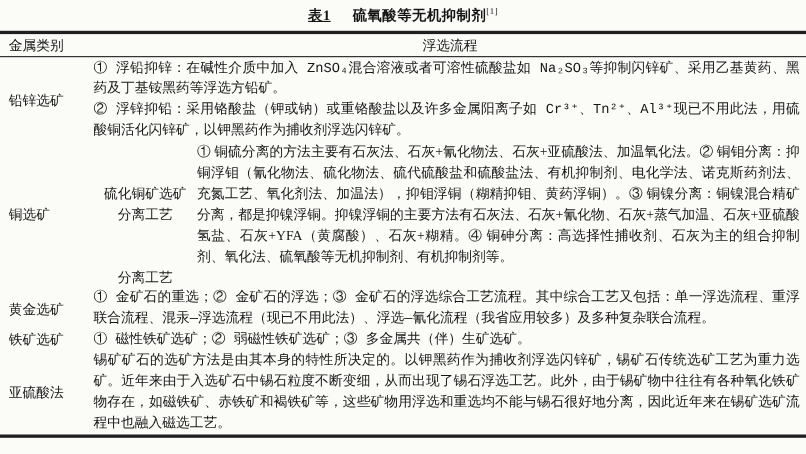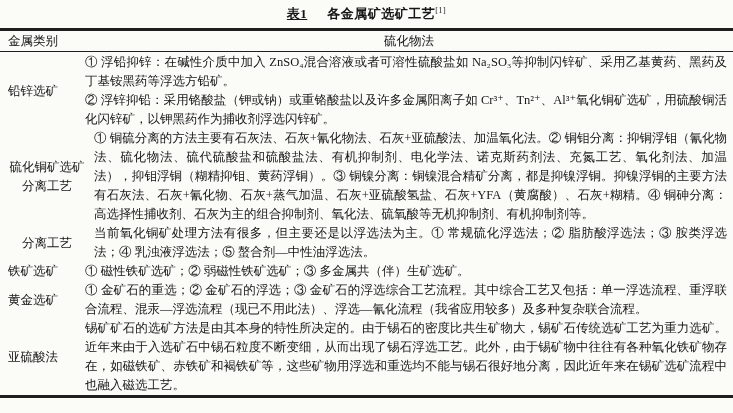--- a/index.html
+++ b/index.html
@@ -36,83 +36,83 @@
   .th-cat{width:85px;padding-left:8px;box-sizing:border-box;white-space:nowrap;}
   .th-proc{flex:1;text-align:center;}
   .row{display:flex;font-size:12.5px;line-height:19px;}
   .lbl{
     width:85px;min-width:85px;box-sizing:border-box;
     padding-left:8px;
     display:flex;align-items:center;
     white-space:nowrap;
     font-family:Liberation Serif, serif;
   }
-  .cnt{flex:1;padding-right:6px;text-align:justify;}
+  .cnt{flex:1;padding-right:6px;text-align:justify;font-family:Liberation Mono, monospace;}
   .cnt p{margin:0;}
   .copper-body{flex:1;display:flex;flex-direction:column;}
   .subrow{display:flex;}
   .sublbl{
     width:94px;min-width:94px;
     display:flex;flex-direction:column;justify-content:center;
     text-align:center;
   }
   .subcnt{flex:1;padding-right:6px;text-align:justify;font-family:Liberation Serif, serif;}
   .pad-top{padding-top:1px;}
 </style>
 </head>
 <body>
 
 <div class="page">
 
   <div class="title">
-    <span class="num">表1</span><span>各金属矿选矿工艺</span><sup>[1]</sup>
+    <span class="num">表1</span><span>硫氧酸等无机抑制剂</span><sup>[1]</sup>
   </div>
 
   <div class="tbl">
 
     <div class="thead">
       <div class="th-cat">金属类别</div>
-      <div class="th-proc">硫化物法</div>
+      <div class="th-proc">浮选流程</div>
     </div>
 
     <div class="row pad-top">
       <div class="lbl">铅锌选矿</div>
       <div class="cnt">
         <p>① 浮铅抑锌：在碱性介质中加入 ZnSO₄混合溶液或者可溶性硫酸盐如 Na₂SO₃等抑制闪锌矿、采用乙基黄药、黑药及丁基铵黑药等浮选方铅矿。</p>
-        <p>② 浮锌抑铅：采用铬酸盐（钾或钠）或重铬酸盐以及许多金属阳离子如 Cr³⁺、Tn²⁺、Al³⁺氧化铜矿选矿，用硫酸铜活化闪锌矿，以钾黑药作为捕收剂浮选闪锌矿。</p>
+        <p>② 浮锌抑铅：采用铬酸盐（钾或钠）或重铬酸盐以及许多金属阳离子如 Cr³⁺、Tn²⁺、Al³⁺现已不用此法，用硫酸铜活化闪锌矿，以钾黑药作为捕收剂浮选闪锌矿。</p>
       </div>
     </div>
 
     <div class="row">
+      <div class="lbl">铜选矿</div>
       <div class="copper-body">
         <div class="subrow">
           <div class="sublbl">
             <span>硫化铜矿选矿</span>
             <span>分离工艺</span>
           </div>
           <div class="subcnt">① 铜硫分离的方法主要有石灰法、石灰+氰化物法、石灰+亚硫酸法、加温氧化法。② 铜钼分离：抑铜浮钼（氰化物法、硫化物法、硫代硫酸盐和硫酸盐法、有机抑制剂、电化学法、诺克斯药剂法、充氮工艺、氧化剂法、加温法），抑钼浮铜（糊精抑钼、黄药浮铜）。③ 铜镍分离：铜镍混合精矿分离，都是抑镍浮铜。抑镍浮铜的主要方法有石灰法、石灰+氰化物、石灰+蒸气加温、石灰+亚硫酸氢盐、石灰+YFA（黄腐酸）、石灰+糊精。④ 铜砷分离：高选择性捕收剂、石灰为主的组合抑制剂、氧化法、硫氧酸等无机抑制剂、有机抑制剂等。</div>
         </div>
         <div class="subrow">
           <div class="sublbl">
             <span>分离工艺</span>
           </div>
-          <div class="subcnt">当前氧化铜矿处理方法有很多，但主要还是以浮选法为主。① 常规硫化浮选法；② 脂肪酸浮选法；③ 胺类浮选法；④ 乳浊液浮选法；⑤ 螯合剂—中性油浮选法。</div>
         </div>
       </div>
+    </div>
+
+    <div class="row">
+      <div class="lbl">黄金选矿</div>
+      <div class="cnt">① 金矿石的重选；② 金矿石的浮选；③ 金矿石的浮选综合工艺流程。其中综合工艺又包括：单一浮选流程、重浮联合流程、混汞—浮选流程（现已不用此法）、浮选—氰化流程（我省应用较多）及多种复杂联合流程。</div>
     </div>
 
     <div class="row">
       <div class="lbl">铁矿选矿</div>
       <div class="cnt">① 磁性铁矿选矿；② 弱磁性铁矿选矿；③ 多金属共（伴）生矿选矿。</div>
     </div>
 
     <div class="row">
-      <div class="lbl">黄金选矿</div>
-      <div class="cnt">① 金矿石的重选；② 金矿石的浮选；③ 金矿石的浮选综合工艺流程。其中综合工艺又包括：单一浮选流程、重浮联合流程、混汞—浮选流程（现已不用此法）、浮选—氰化流程（我省应用较多）及多种复杂联合流程。</div>
-    </div>
-
-    <div class="row">
       <div class="lbl">亚硫酸法</div>
-      <div class="cnt">锡矿矿石的选矿方法是由其本身的特性所决定的。由于锡石的密度比共生矿物大，锡矿石传统选矿工艺为重力选矿。近年来由于入选矿石中锡石粒度不断变细，从而出现了锡石浮选工艺。此外，由于锡矿物中往往有各种氧化铁矿物存在，如磁铁矿、赤铁矿和褐铁矿等，这些矿物用浮选和重选均不能与锡石很好地分离，因此近年来在锡矿选矿流程中也融入磁选工艺。</div>
+      <div class="cnt">锡矿矿石的选矿方法是由其本身的特性所决定的。以钾黑药作为捕收剂浮选闪锌矿，锡矿石传统选矿工艺为重力选矿。近年来由于入选矿石中锡石粒度不断变细，从而出现了锡石浮选工艺。此外，由于锡矿物中往往有各种氧化铁矿物存在，如磁铁矿、赤铁矿和褐铁矿等，这些矿物用浮选和重选均不能与锡石很好地分离，因此近年来在锡矿选矿流程中也融入磁选工艺。</div>
     </div>
 
   </div>
 </div>
 
 </body></html>

